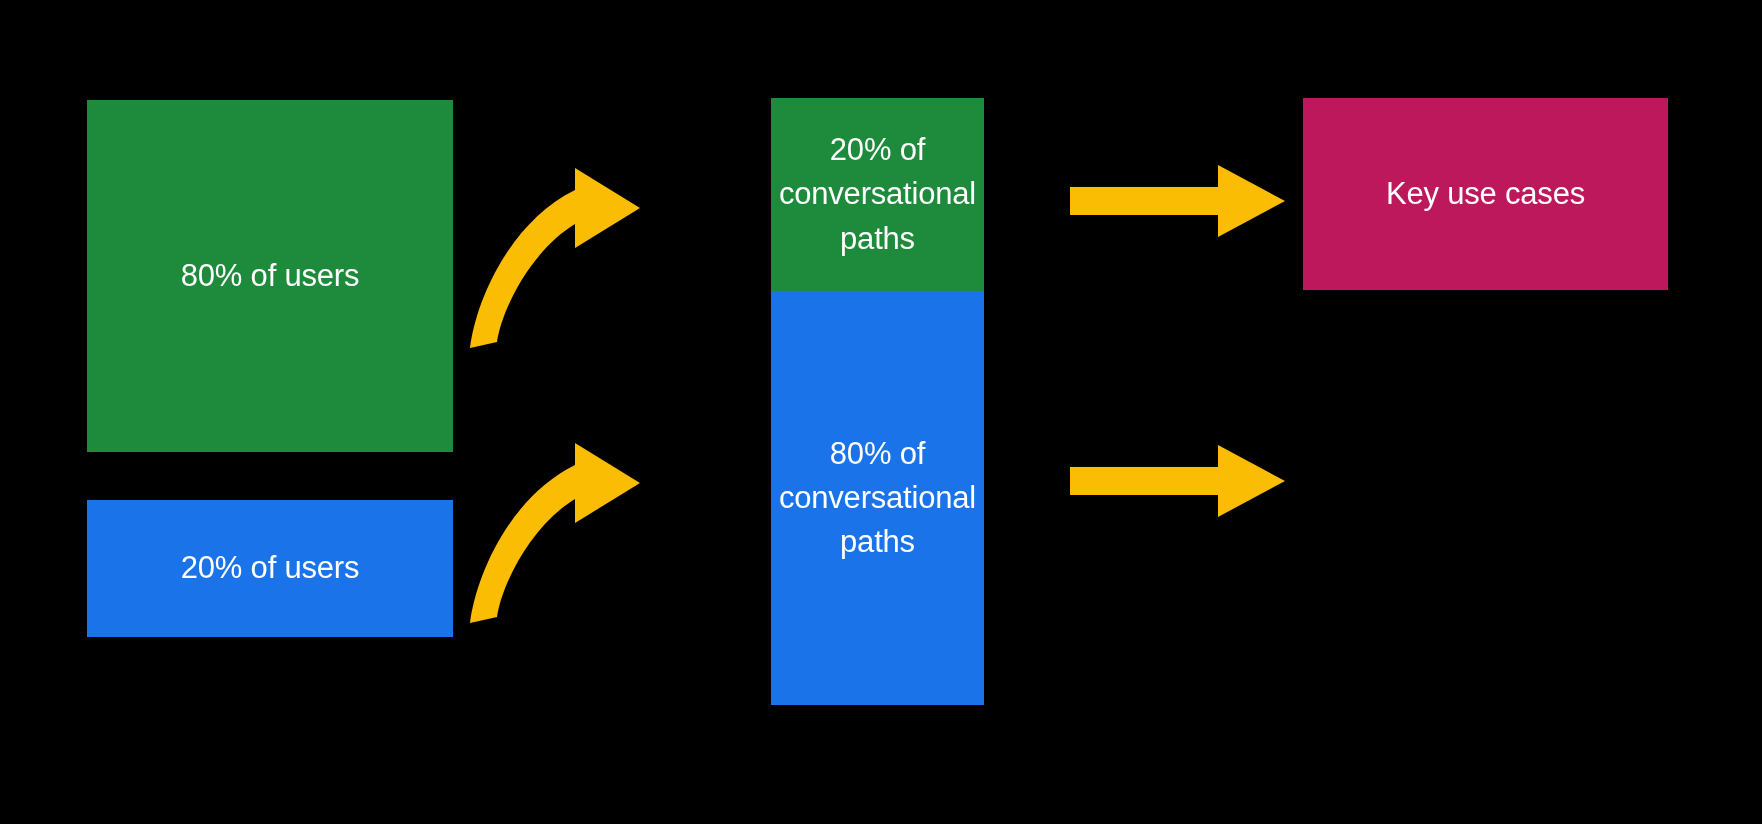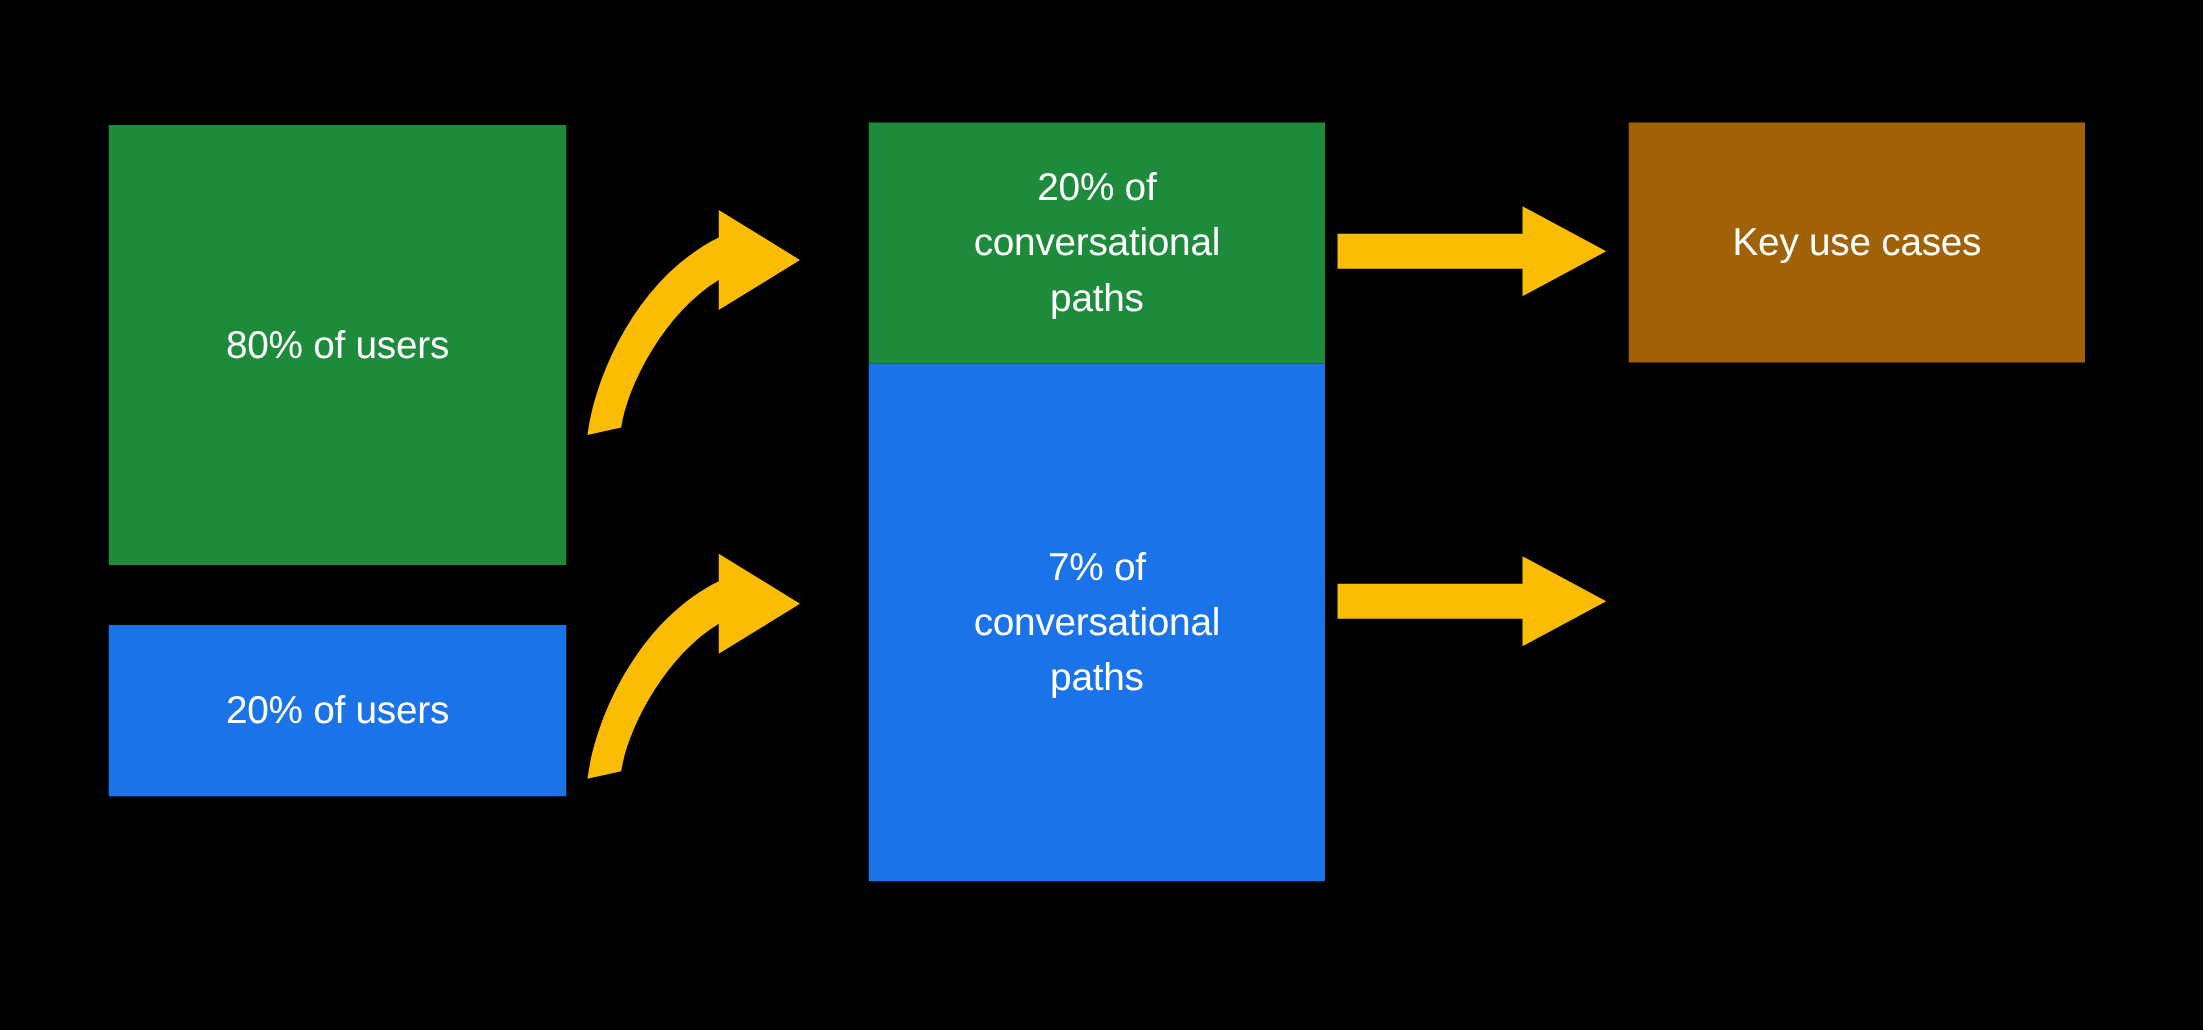--- a/index.html
+++ b/index.html
@@ -52,20 +52,21 @@
   }
   #col-users .seg.green { height: 352px; }
   #col-users .seg.blue  { height: 137px; margin-top: 48px; }
 
   
   #col-paths {
     left: 695px;
     top: 98px;
     width: 365px;
     height: 607px;
+    align-items: center;
   }
   #col-paths .seg.green { height: 193px; }
   #col-paths .seg.blue  { height: 414px; }
 
   
   #col-cases {
     left: 1303px;
     top: 98px;
     width: 365px;
     height: 612px;
@@ -97,28 +98,28 @@
     </div>
   </div>
 
   <div class="column" id="col-paths">
     <div class="seg green" style="background:#1E8A3B;">
       <span class="seg-label">20% of
 conversational
 paths</span>
     </div>
     <div class="seg blue" style="background:#1A73E8;">
-      <span class="seg-label">7% of
+      <span class="seg-label">80% of
 conversational
 paths</span>
     </div>
   </div>
 
   <div class="column" id="col-cases">
-    <div class="seg green" style="background:#a16207;">
+    <div class="seg green" style="background:#be185d;">
       <span class="seg-label">Key use cases</span>
     </div>
   </div>
 
   <svg class="arrow-svg" id="arrow-curved-top" viewBox="0 0 250 230">
     <path d="M 30 198
              C 36 150, 70 72, 135 40
              L 135 18
              L 200 58
              L 135 98

